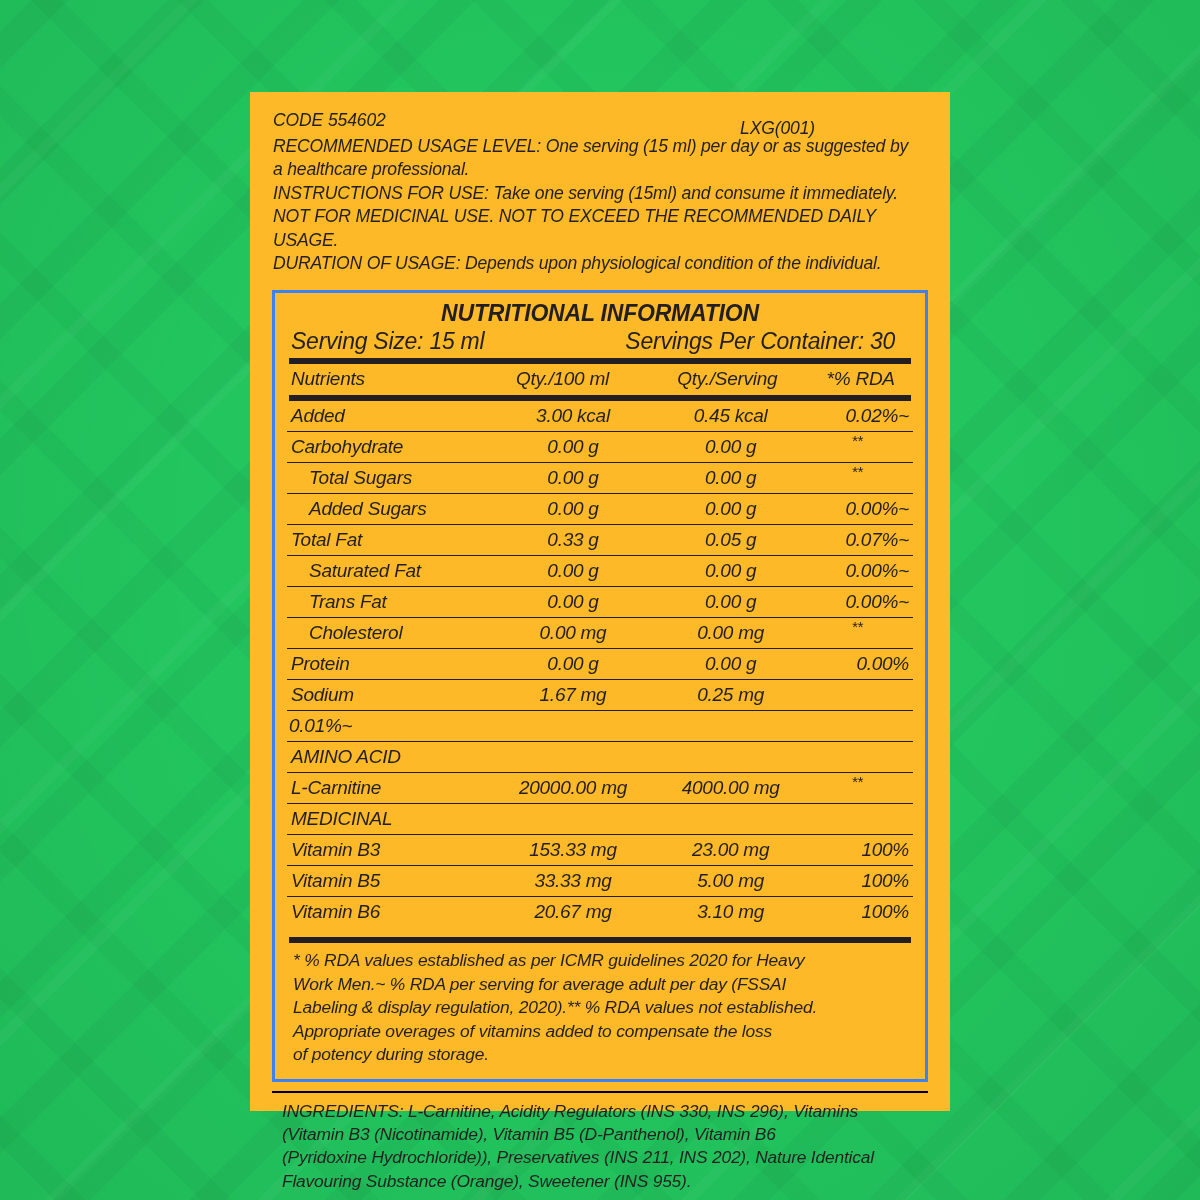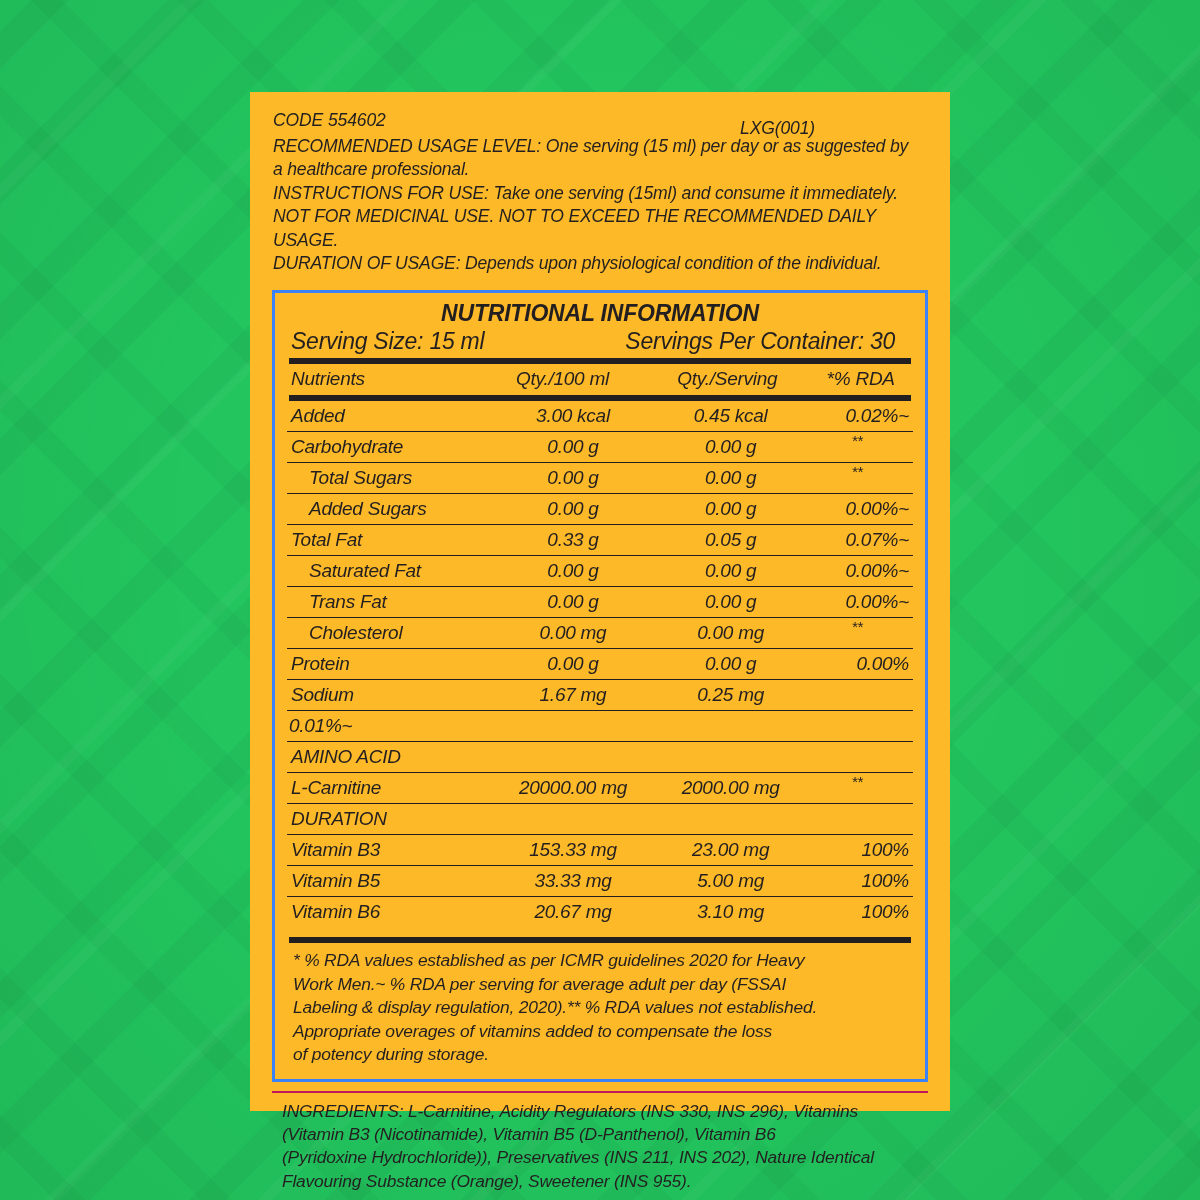--- a/index.html
+++ b/index.html
@@ -170,21 +170,21 @@
   .footnote {
     font-size: 17.4px;
     line-height: 23.5px;
     letter-spacing: -0.2px;
     padding: 0 4px 4px 6px;
   }
   .footnote p { margin: 0; }
 
   .ingredients {
     margin-top: 9px;
-    border-top: 2px solid #be185d;
+    border-top: 2px solid #000000;
     padding: 7px 4px 0 10px;
     font-size: 17.4px;
     line-height: 23.2px;
     letter-spacing: -0.2px;
   }
   .ingredients p { margin: 0; }
 </style>
 </head>
 <body>
 
@@ -298,25 +298,25 @@
         </tr>
         <tr class="section-label">
           <td class="c-name">AMINO ACID</td>
           <td class="c-100"></td>
           <td class="c-srv"></td>
           <td class="c-rda"></td>
         </tr>
         <tr>
           <td class="c-name">L-Carnitine</td>
           <td class="c-100">20000.00 mg</td>
-          <td class="c-srv">2000.00 mg</td>
+          <td class="c-srv">4000.00 mg</td>
           <td class="c-rda"><span class="sup">**</span></td>
         </tr>
         <tr class="section-label">
-          <td class="c-name">DURATION</td>
+          <td class="c-name">MEDICINAL</td>
           <td class="c-100"></td>
           <td class="c-srv"></td>
           <td class="c-rda"></td>
         </tr>
         <tr>
           <td class="c-name">Vitamin B3</td>
           <td class="c-100">153.33 mg</td>
           <td class="c-srv">23.00 mg</td>
           <td class="c-rda numeric">100%</td>
         </tr>

